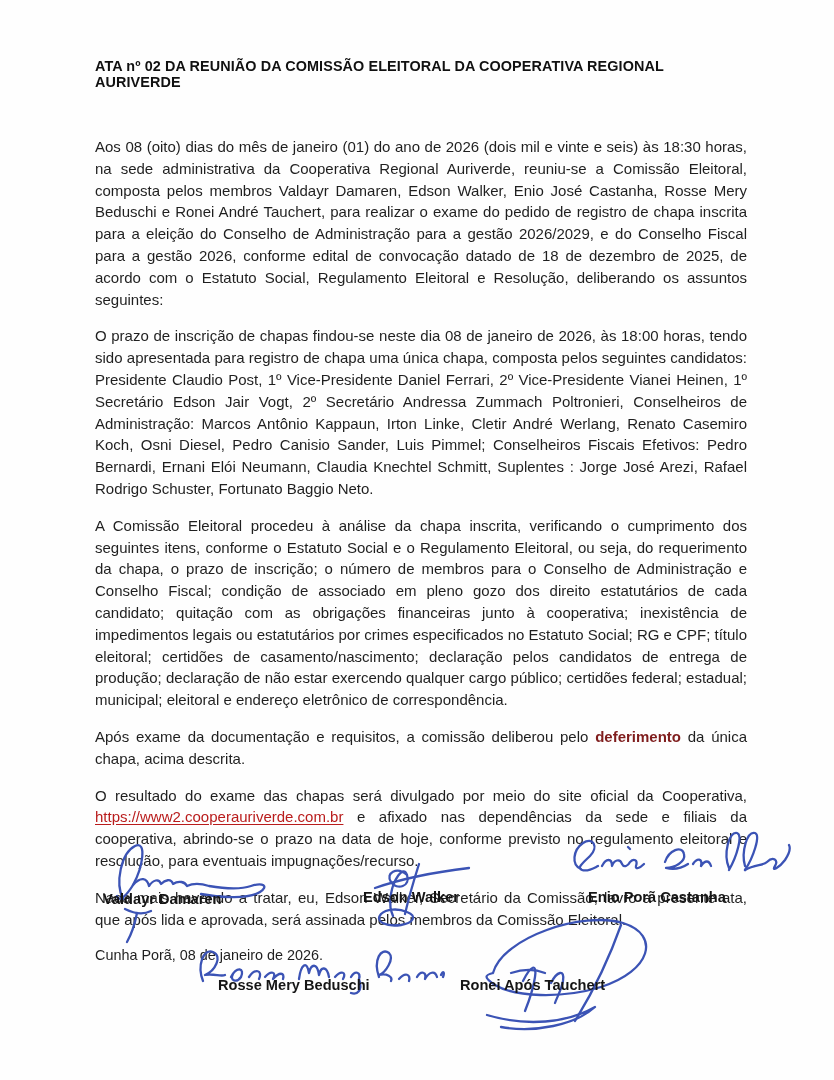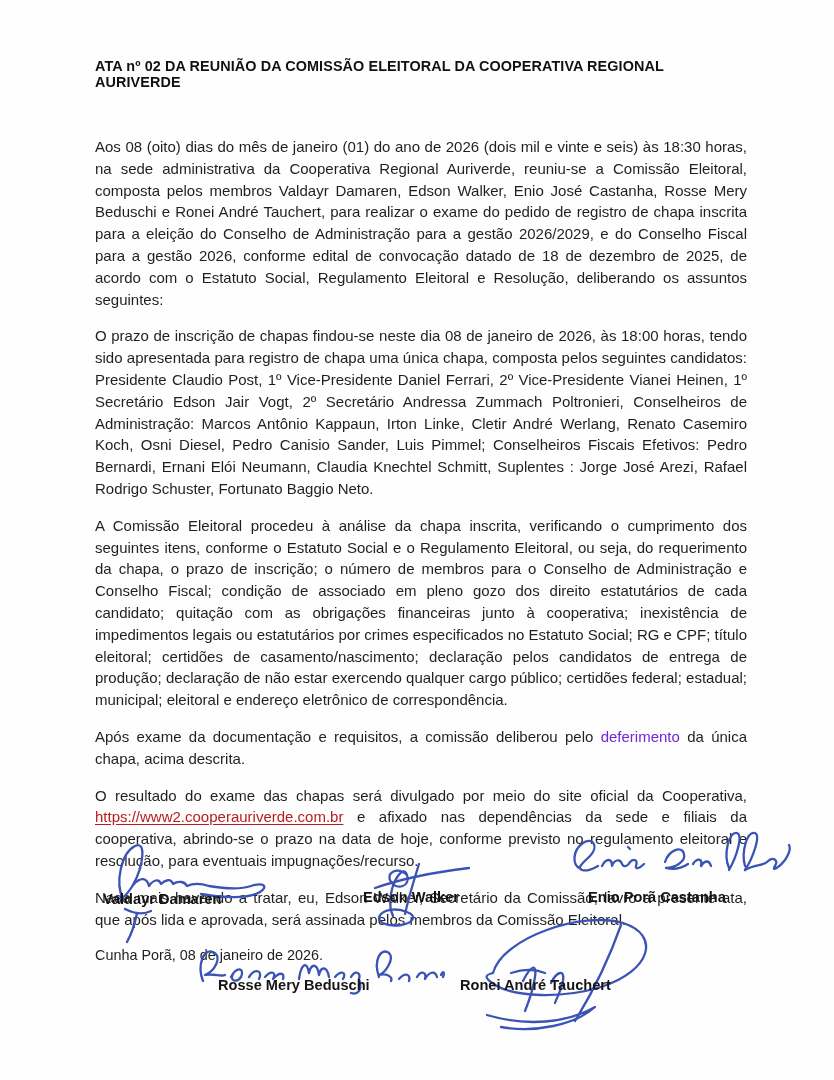--- a/index.html
+++ b/index.html
@@ -28,21 +28,21 @@
     letter-spacing:.1px;
     margin:0 0 46px 0;
   }
   .para{
     font-size:15px;
     line-height:21.8px;
     text-align:justify;
     margin:0 0 15px 0;
     color:#1f1f1f;
   }
-  .para strong{font-weight:400;color:#6d28d9;}
+  .para strong{font-weight:700;color:#7f1d1d;}
   .doc-link{
     text-decoration:underline;
     text-underline-offset:2px;
     color:#b91c1c;
     cursor:pointer;
   }
   .date-line{
     font-size:14.4px;
     line-height:21.8px;
     margin:4px 0 0 0;
@@ -144,16 +144,16 @@
       <path d="M88 70 C100 66 112 66 122 70"></path>
       <path d="M128 80 C134 68 142 66 140 78 C138 88 134 94 132 100"></path>
       <path d="M64 112 C104 124 144 120 172 104 C152 122 112 130 78 124"></path>
     </svg>
 
     <div class="sig-name" style="left:8px;top:72px">Valdayr Damaren</div>
     <div class="sig-name" style="left:268px;top:70px">Edson Walker</div>
     <div class="sig-name" style="left:493px;top:70px">Enio Porã Castanha</div>
 
     <div class="sig-name" style="left:123px;top:158px">Rosse Mery Beduschi</div>
-    <div class="sig-name" style="left:365px;top:158px">Ronei André Tauchert</div>
+    <div class="sig-name" style="left:365px;top:158px">Ronei Após Tauchert</div>
   </div>
 
 </div>
 
 </body></html>

